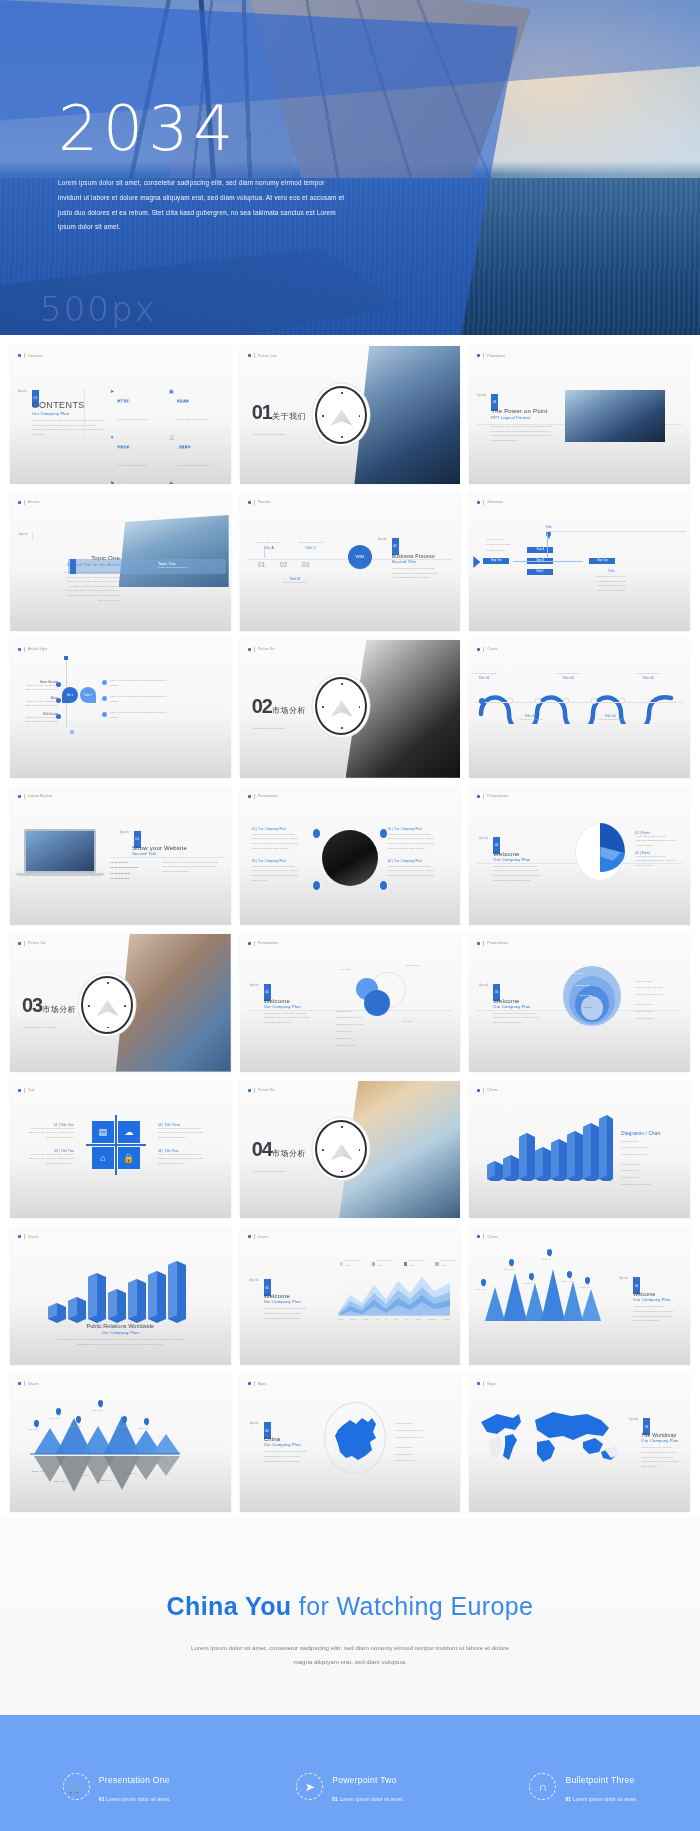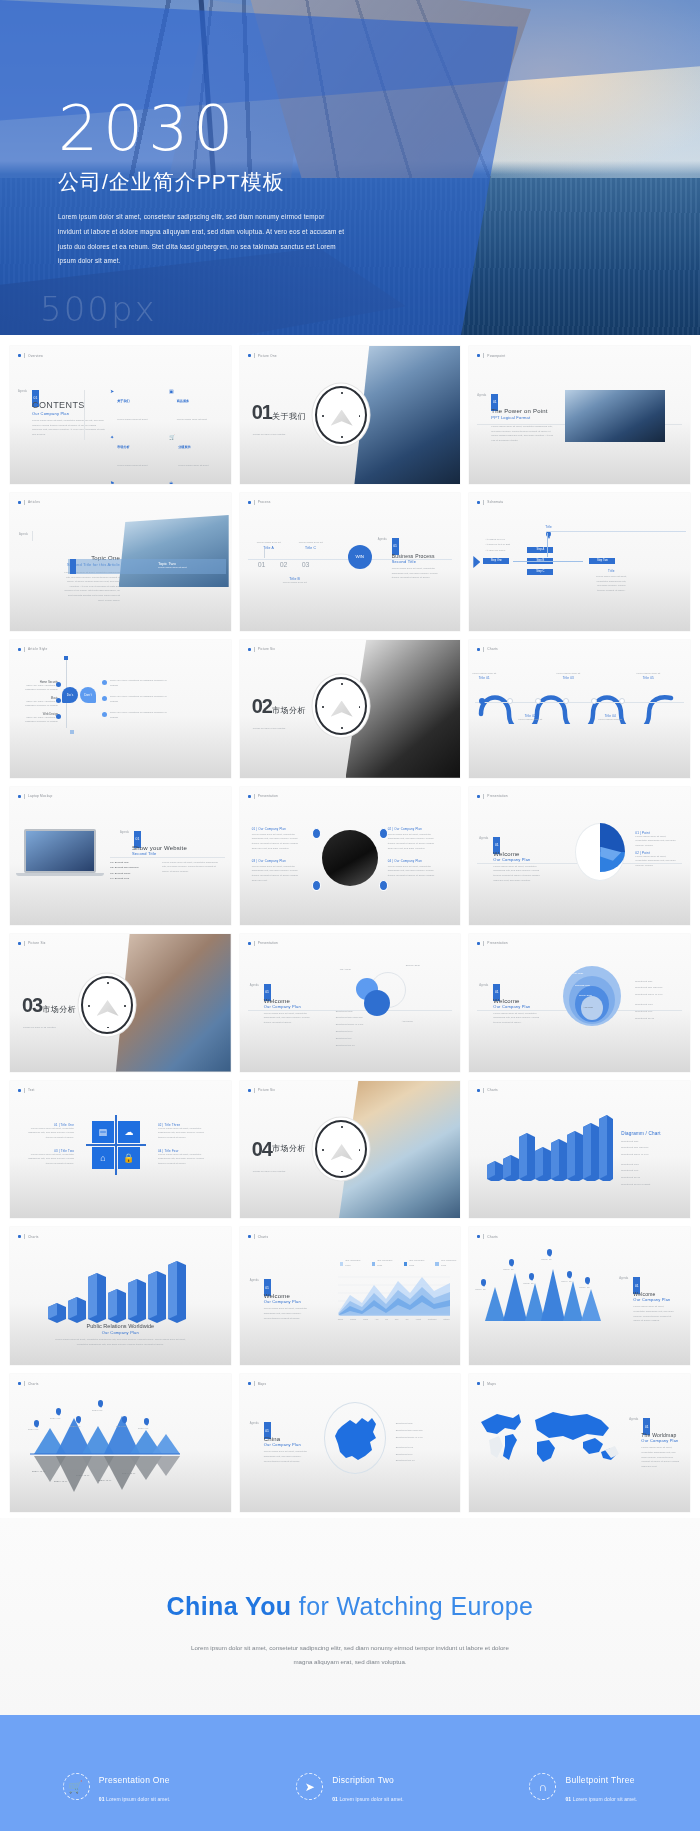--- a/index.html
+++ b/index.html
@@ -205,22 +205,21 @@
     <div class="hero-sky"></div>
     <div class="hero-sail2"></div>
     <div class="hero-sail"></div>
     <div class="hero-mast"></div>
     <div class="hero-rig"></div>
     <div class="hero-water"></div>
     <div class="hero-deck"></div>
     <div class="hero-overlay2"></div>
     <div class="hero-overlay"></div>
     <div class="hero-content">
-      <div class="hero-year">2030</div>
-      <div class="hero-sub">公司/企业简介PPT模板</div>
+      <div class="hero-year">2034</div>
       <div class="hero-body">Lorem ipsum dolor sit amet, consetetur sadipscing elitr, sed diam nonumy eirmod tempor invidunt ut labore et dolore magna aliquyam erat, sed diam voluptua. At vero eos et accusam et justo duo dolores et ea rebum. Stet clita kasd gubergren, no sea takimata sanctus est Lorem ipsum dolor sit amet.</div>
     </div>
     <div class="hero-wm">500px</div>
   </div>
 
   <div class="grid">
 
     <div class="slide">
       <div class="tag">
         <span class="dot"></span>
@@ -704,21 +703,21 @@
       </div>
     </div>
 
     <div class="slide">
       <div class="abs photo sail" style="right:0;top:0;width:55%;height:100%;clip-path:polygon(16% 0,100% 0,100% 100%,0 100%);"></div>
       <div class="tag">
         <span class="dot"></span>
         <span class="bar"></span>
         <span>Picture Six</span>
       </div>
-      <div class="abs fx" style="left:12px;top:50%;transform:translateY(-50%);align-items:center;">
+      <div class="abs fx" style="left:12px;top:50%;transform:translateY(-50%);align-items:flex-end;">
         <span class="big-num">04</span>
         <span class="big-cn" style="margin-bottom:2px;">市场分析</span>
       </div>
       <div class="abs micro" style="left:13px;top:65%;">Please be back in 15 Minutes</div>
       <div class="abs clock" style="left:46%;top:50%;transform:translate(-50%,-50%);">
         <span class="tk" style="left:50%;top:4px;"></span>
           <span class="tk" style="left:50%;bottom:4px;"></span>
         <span class="tk" style="left:5px;top:50%;"></span>
           <span class="tk" style="right:5px;top:50%;"></span>
       </div>
@@ -1038,21 +1037,21 @@
       <div class="foot-item">
         <span class="foot-circ">🛒</span>
         <span>
           <span class="foot-t">Presentation One</span><br>
           <span class="foot-s"><b>01</b> <span>Lorem ipsum dolor sit amet.</span></span>
         </span>
       </div>
       <div class="foot-item">
         <span class="foot-circ">➤</span>
         <span>
-          <span class="foot-t">Discription Two</span><br>
+          <span class="foot-t">Powerpoint Two</span><br>
           <span class="foot-s"><b>01</b> <span>Lorem ipsum dolor sit amet.</span></span>
         </span>
       </div>
       <div class="foot-item">
         <span class="foot-circ">∩</span>
         <span>
           <span class="foot-t">Bulletpoint Three</span><br>
           <span class="foot-s"><b>01</b> <span>Lorem ipsum dolor sit amet.</span></span>
         </span>
       </div>

